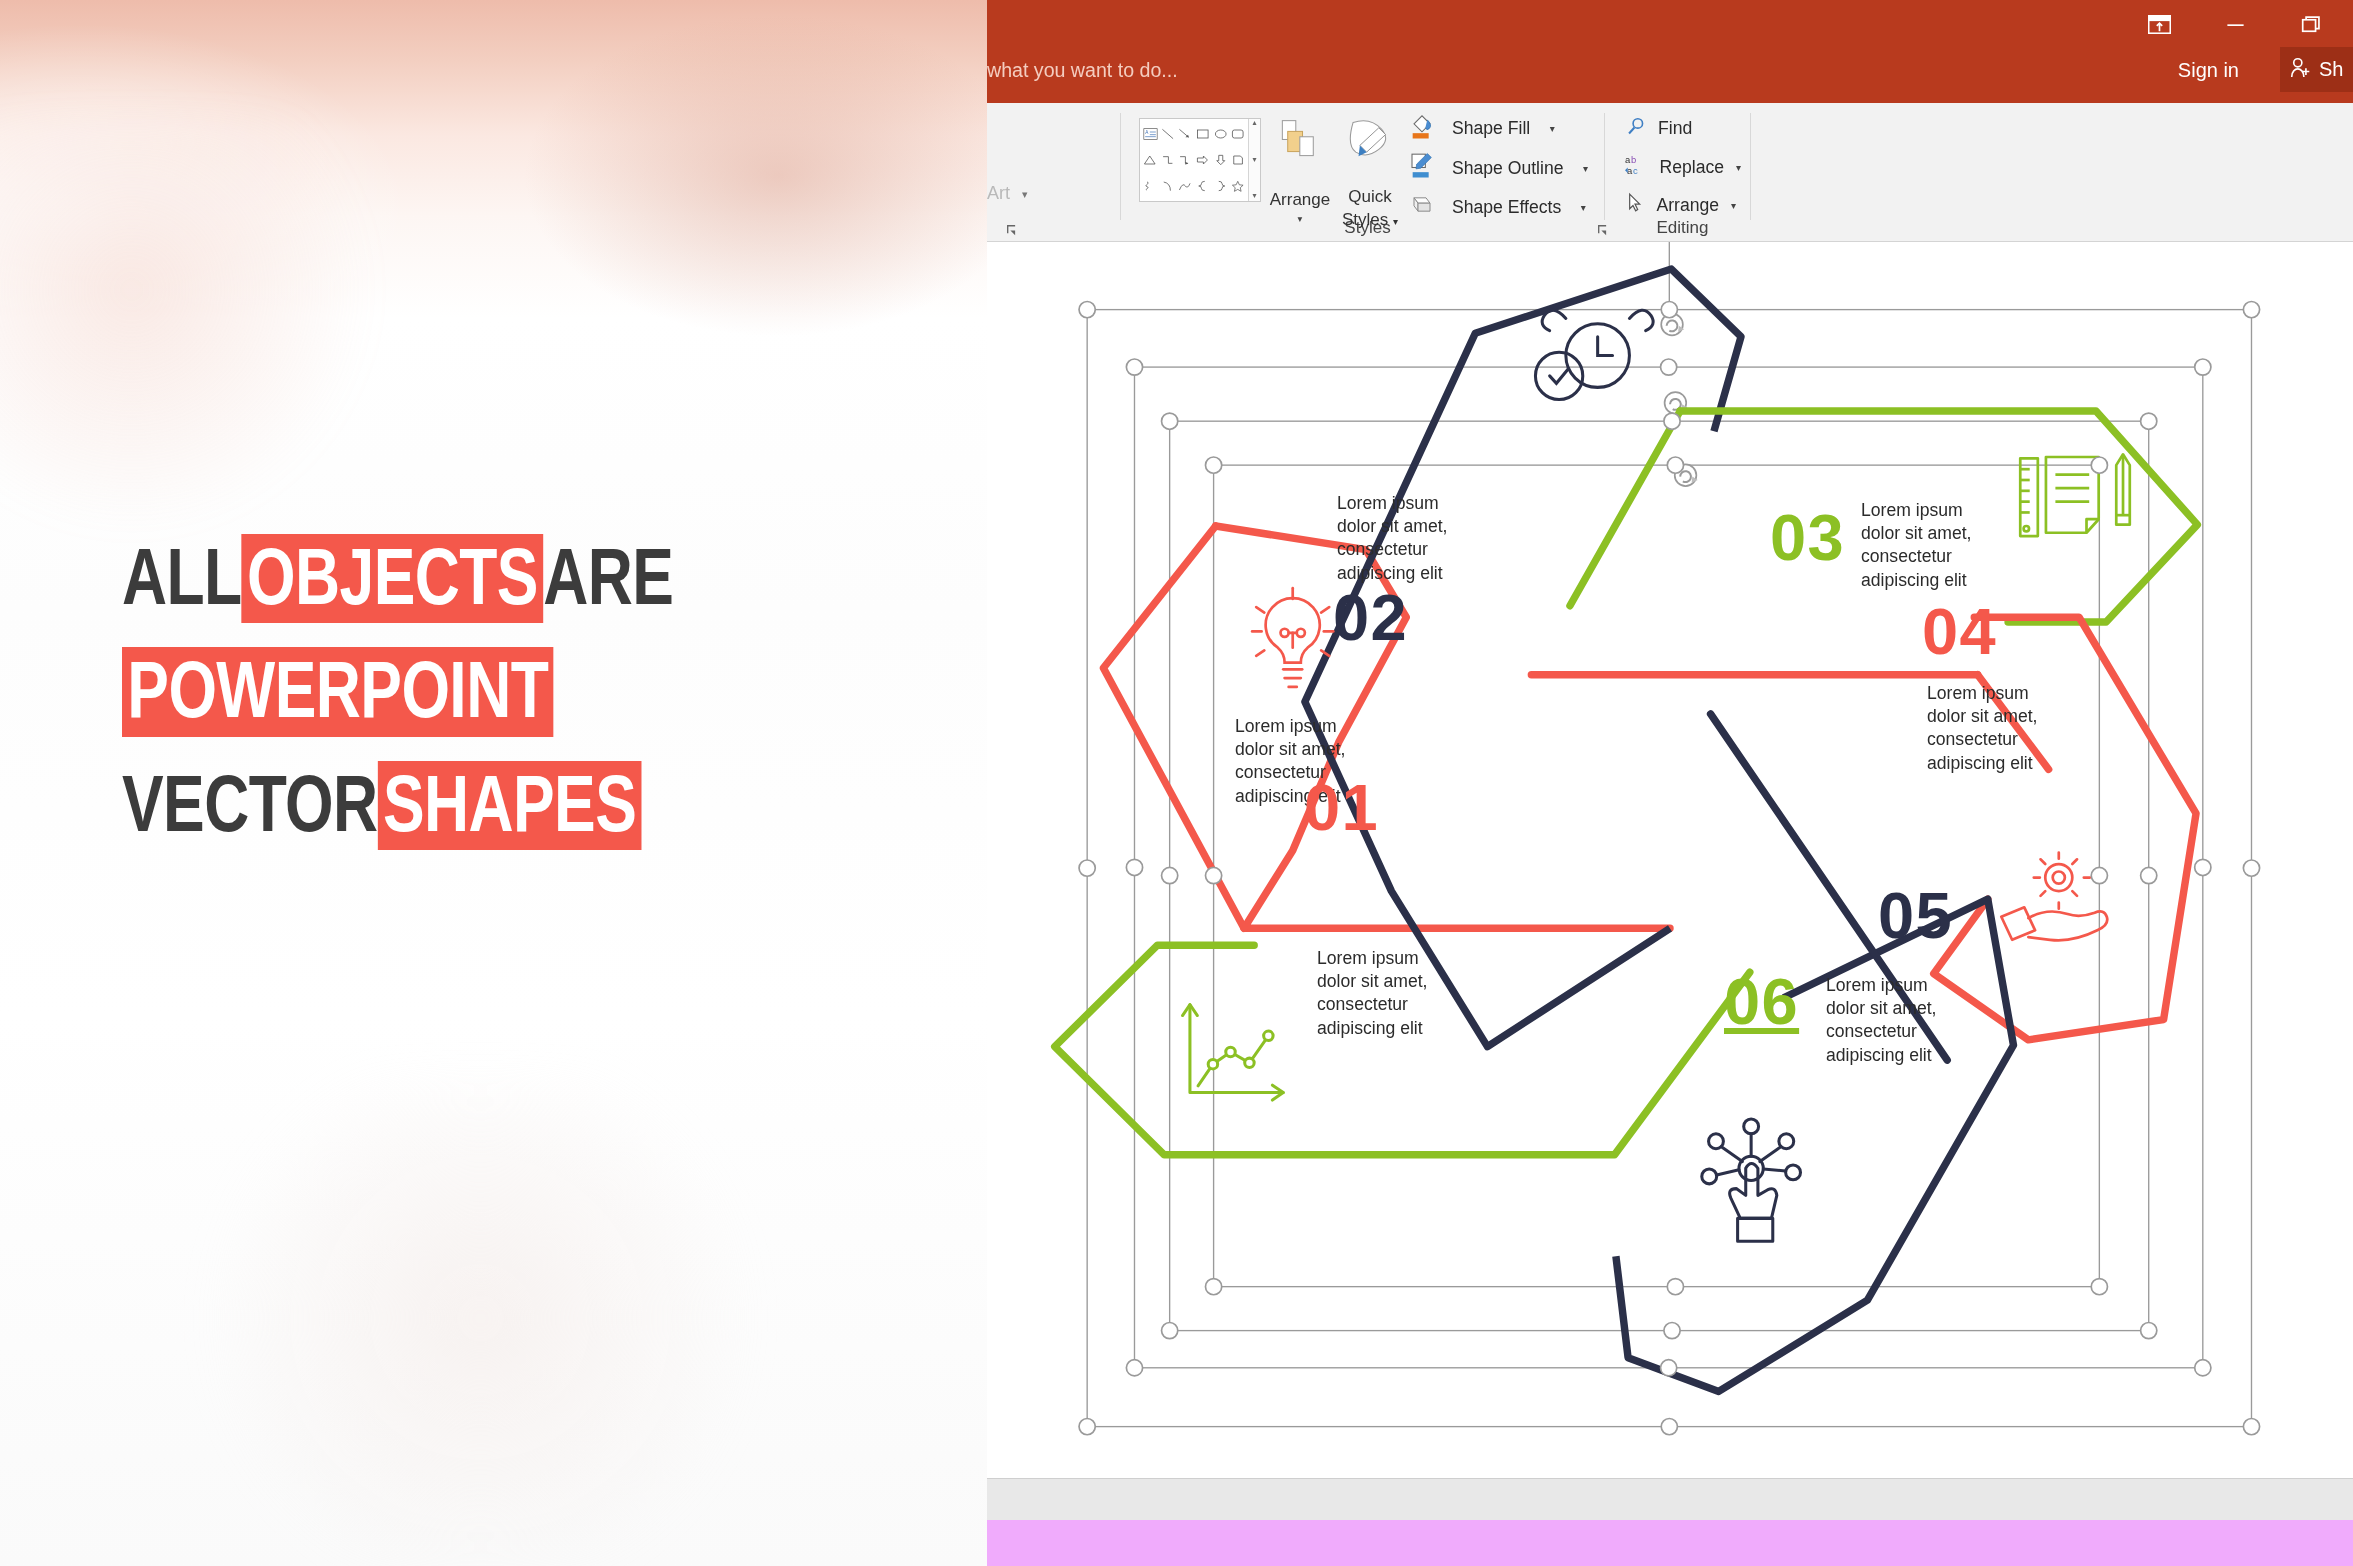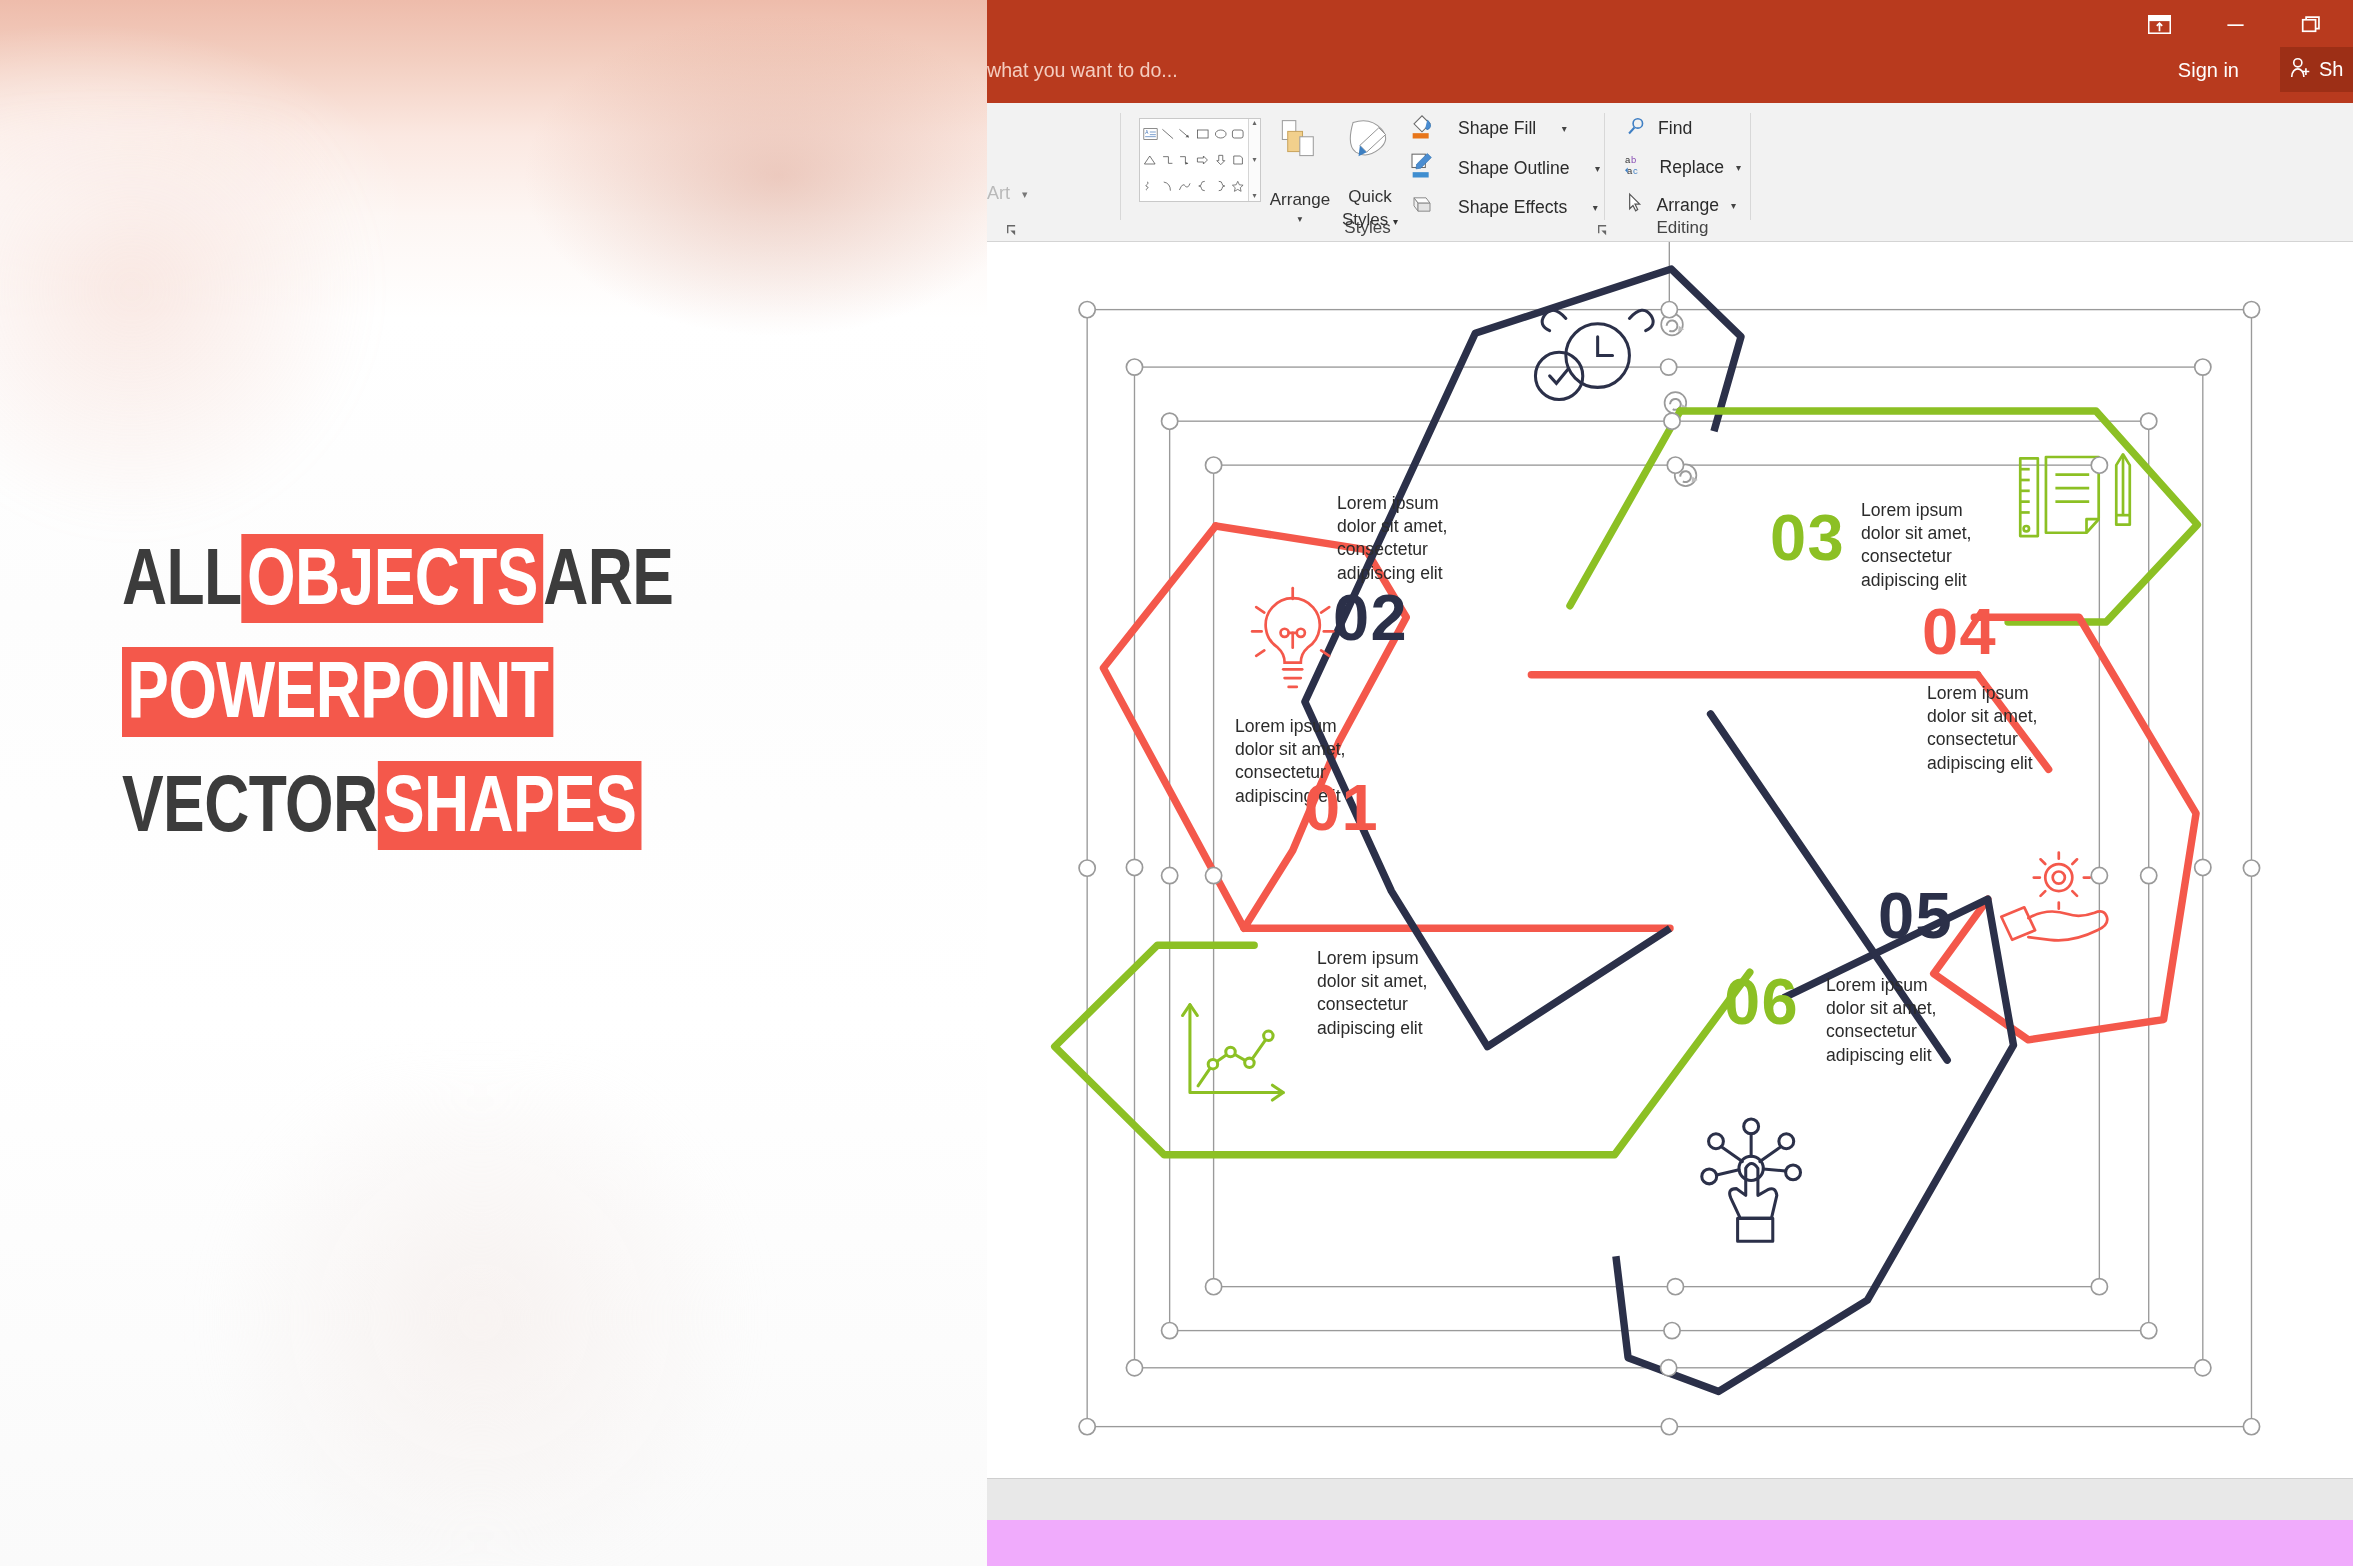--- a/index.html
+++ b/index.html
@@ -135,21 +135,21 @@
 
   
   #grp-quick{ left:346px; width:74px; }
   #quick-icon{ position:absolute; left:12px; top:13.5px; }
   #quick-l1{ position:absolute; left:0; top:84px; width:74px; text-align:center; font-size:17px; color:#333; }
   #quick-l2{ position:absolute; left:0; top:107px; width:74px; text-align:center; font-size:17px; color:#333; white-space:nowrap; }
 
   
   #grp-shapecmds{ left:419px; width:176px; }
   .sc-item{
-    position:absolute; left:4px; height:32px; display:flex; align-items:center; gap:24px;
+    position:absolute; left:4px; height:32px; display:flex; align-items:center; gap:18px;
     font-size:17.6px; color:#2b2b2b; white-space:nowrap;
   }
   .sc-item .caret{ font-size:10px; color:#444; margin-left:1.4px; }
 
   
   #grp-editing{ left:628px; width:135px; }
   .ed-item{
     position:absolute; left:9.5px; height:30px; display:flex; align-items:center; gap:12px;
     font-size:17.6px; color:#2b2b2b; white-space:nowrap;
   }
@@ -674,19 +674,19 @@
       <div class="info-txt" style="left:839px; top:732px; width:156px;">Lorem ipsum
 dolor sit amet,
 consectetur
 adipiscing elit</div>
       <div class="info-num num-navy" style="left:891px; top:636px;">05</div>
 
       <div class="info-txt" style="left:330px; top:705px; width:156px;">Lorem ipsum
 dolor sit amet,
 consectetur
 adipiscing elit</div>
-      <div class="info-num num-green" style="left:737px; top:722px;">06</div>
+      <div class="info-num num-green" style="left:737px; top:722px;text-decoration:underline;">06</div>
     </div>
 
     <div id="statusbar"></div>
   </div>
 </div>
 
 
 </body></html>

